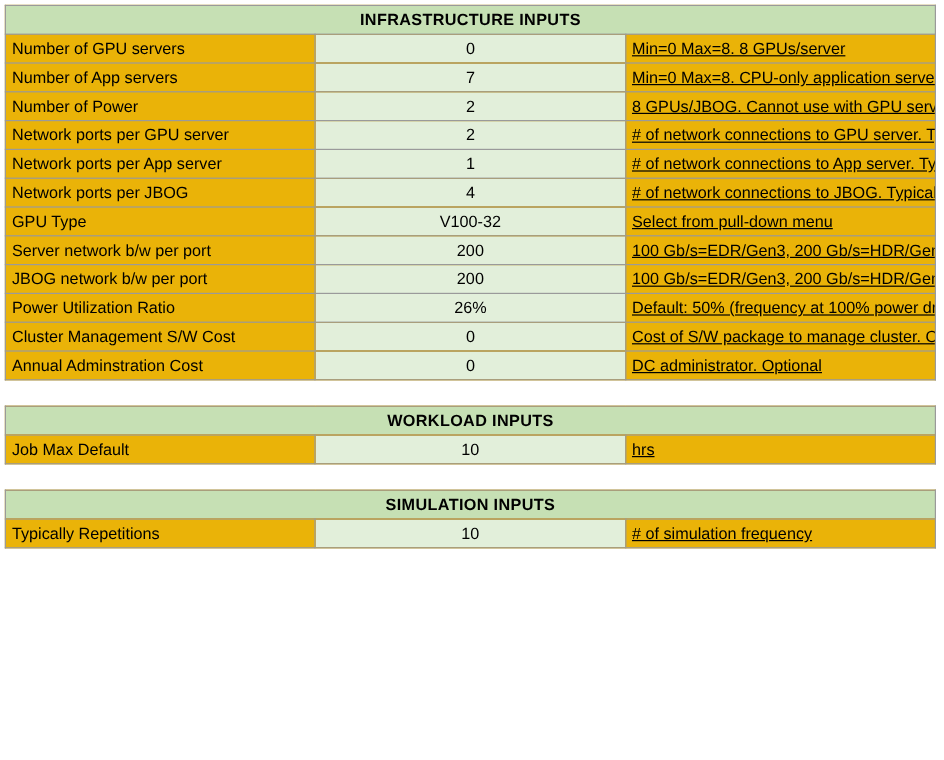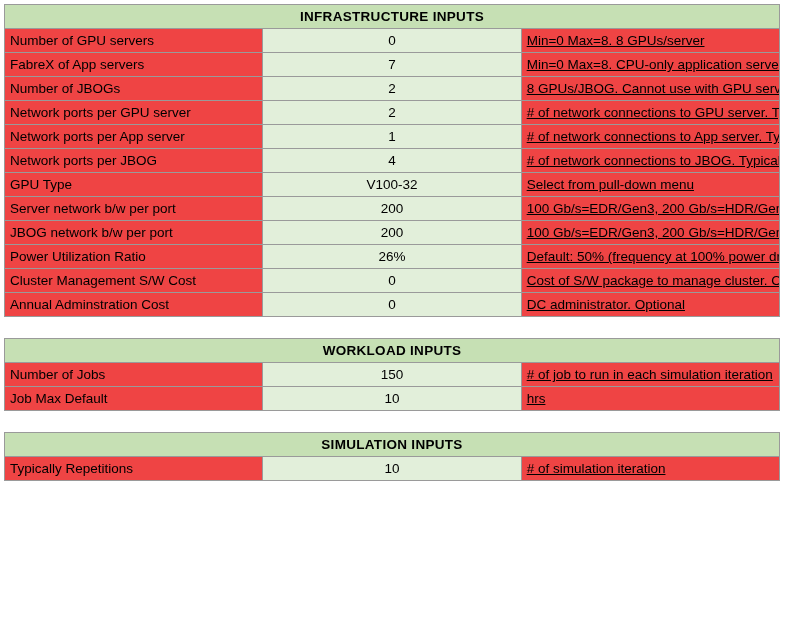--- a/index.html
+++ b/index.html
@@ -18,21 +18,21 @@
     width: 787px;
     height: 633px;
     position: relative;
     box-sizing: border-box;
     padding: 4px 6px 0 4px;
   }
   table.grid {
     border-collapse: collapse;
     table-layout: fixed;
     width: 776px;
-    background: #ef4444;
+    background: #eab308;
   }
   table.grid td {
     border: 1px solid #9a9a9a;
     height: 23px;
     padding: 0 5px;
     vertical-align: middle;
     white-space: nowrap;
     overflow: hidden;
     text-overflow: clip;
   }
@@ -58,26 +58,26 @@
     <tbody>
       <tr class="section-title">
         <td colspan="3">INFRASTRUCTURE INPUTS</td>
       </tr>
       <tr>
         <td class="col-label">Number of GPU servers</td>
         <td class="col-value">0</td>
         <td class="col-note">Min=0 Max=8. 8 GPUs/server</td>
       </tr>
       <tr>
-        <td class="col-label">FabreX of App servers</td>
+        <td class="col-label">Number of App servers</td>
         <td class="col-value">7</td>
         <td class="col-note">Min=0 Max=8. CPU-only application servers</td>
       </tr>
       <tr>
-        <td class="col-label">Number of JBOGs</td>
+        <td class="col-label">Number of Power</td>
         <td class="col-value">2</td>
         <td class="col-note">8 GPUs/JBOG. Cannot use with GPU servers</td>
       </tr>
       <tr>
         <td class="col-label">Network ports per GPU server</td>
         <td class="col-value">2</td>
         <td class="col-note"># of network connections to GPU server. Typically 2</td>
       </tr>
       <tr>
         <td class="col-label">Network ports per App server</td>
@@ -123,40 +123,35 @@
   </table>
 
   <div class="spacer"></div>
 
   <table class="grid tbl-block">
     <tbody>
       <tr class="section-title">
         <td colspan="3">WORKLOAD INPUTS</td>
       </tr>
       <tr>
-        <td class="col-label">Number of Jobs</td>
-        <td class="col-value">150</td>
-        <td class="col-note"># of job to run in each simulation iteration</td>
-      </tr>
-      <tr>
         <td class="col-label">Job Max Default</td>
         <td class="col-value">10</td>
         <td class="col-note">hrs</td>
       </tr>
     </tbody>
   </table>
 
   <div class="spacer"></div>
 
   <table class="grid tbl-block">
     <tbody>
       <tr class="section-title">
         <td colspan="3">SIMULATION INPUTS</td>
       </tr>
       <tr>
         <td class="col-label">Typically Repetitions</td>
         <td class="col-value">10</td>
-        <td class="col-note"># of simulation iteration</td>
+        <td class="col-note"># of simulation frequency</td>
       </tr>
     </tbody>
   </table>
 
 </div>
 
 </body></html>

